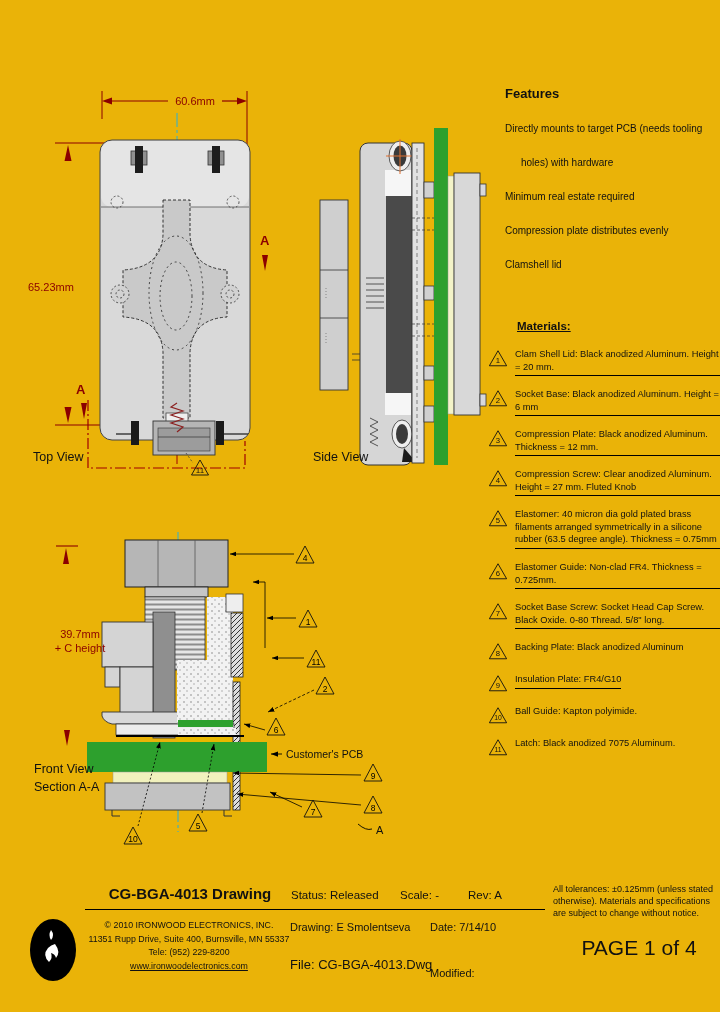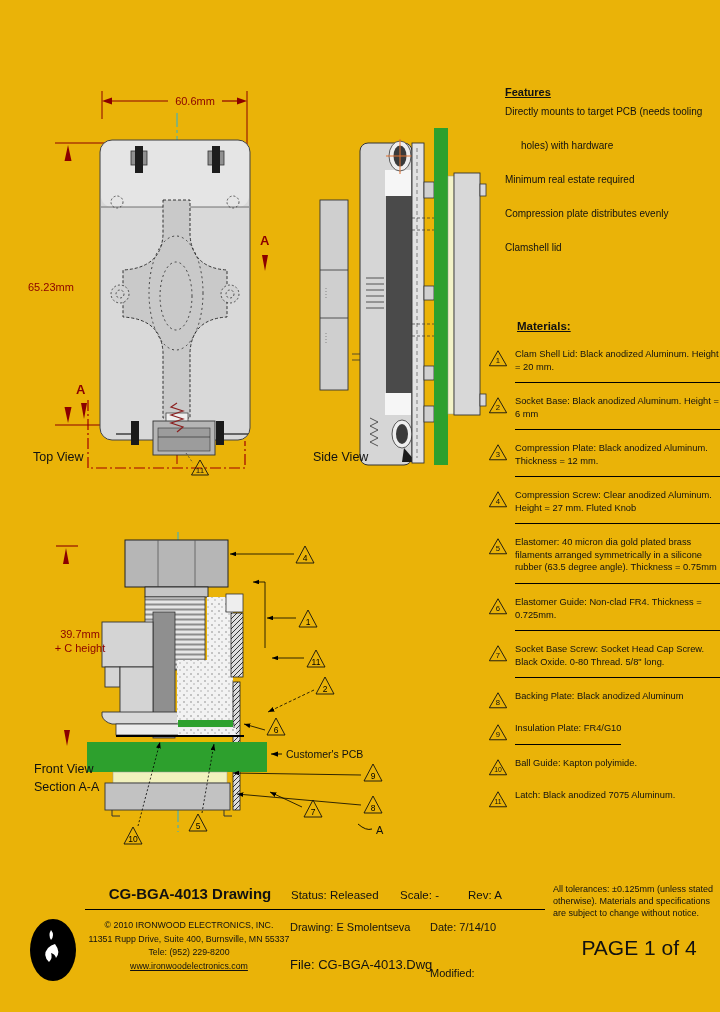--- a/index.html
+++ b/index.html
@@ -7,31 +7,31 @@
         font-family:"Liberation Sans",sans-serif;color:#111;overflow:hidden;}
   .abs{position:absolute;}
   svg text{font-family:"Liberation Sans",sans-serif;}
 
   
   .viewlabel{font-size:12.5px;color:#111;}
   .dimtext{color:#8b0000;font-size:11px;line-height:1.25;}
 
   
   .features{left:505px;top:86px;width:212px;}
-  .features-heading{font-weight:bold;font-size:11px;margin-bottom:8px;text-decoration:underline;}
+  .features-heading{font-weight:bold;font-size:13px;margin-bottom:22px;}
   .feature-line{font-size:10px;margin-bottom:23px;}
   .feature-line.indent{margin-left:16px;}
 
   
   .materials{left:488px;top:320px;width:232px;}
   .mat-heading{font-size:11.5px;text-decoration:underline;margin-bottom:16px;font-weight:bold;padding-left:29px;}
   .mat-item{display:flex;gap:7px;margin-bottom:12px;align-items:flex-start;}
   .mat-tri{width:20px;height:19px;flex:0 0 20px;margin-top:1px;}
   .mat-text{font-size:9.3px;line-height:1.35;}
-  .mat-item.sep .mat-text{border-bottom:1.4px solid #000;padding-bottom:9px;}
+  .mat-item.sep .mat-text{border-bottom:1.4px solid #000;padding-bottom:2px;}
 
   
   .tb-title{left:80px;top:885px;width:220px;text-align:center;font-size:15px;font-weight:bold;}
   .tb-status{left:291px;top:889px;font-size:11.5px;}
   .tb-scale{left:400px;top:889px;font-size:11.5px;}
   .tb-rev{left:468px;top:889px;font-size:11.5px;}
   .tb-hline{left:85px;top:909px;width:460px;border-top:1.6px solid #000;height:0;}
   .tb-company{left:80px;top:919px;width:218px;text-align:center;font-size:8.8px;line-height:1.55;}
   .tb-company .url{text-decoration:underline;}
   .tb-drawing{left:290px;top:921px;font-size:11px;}

